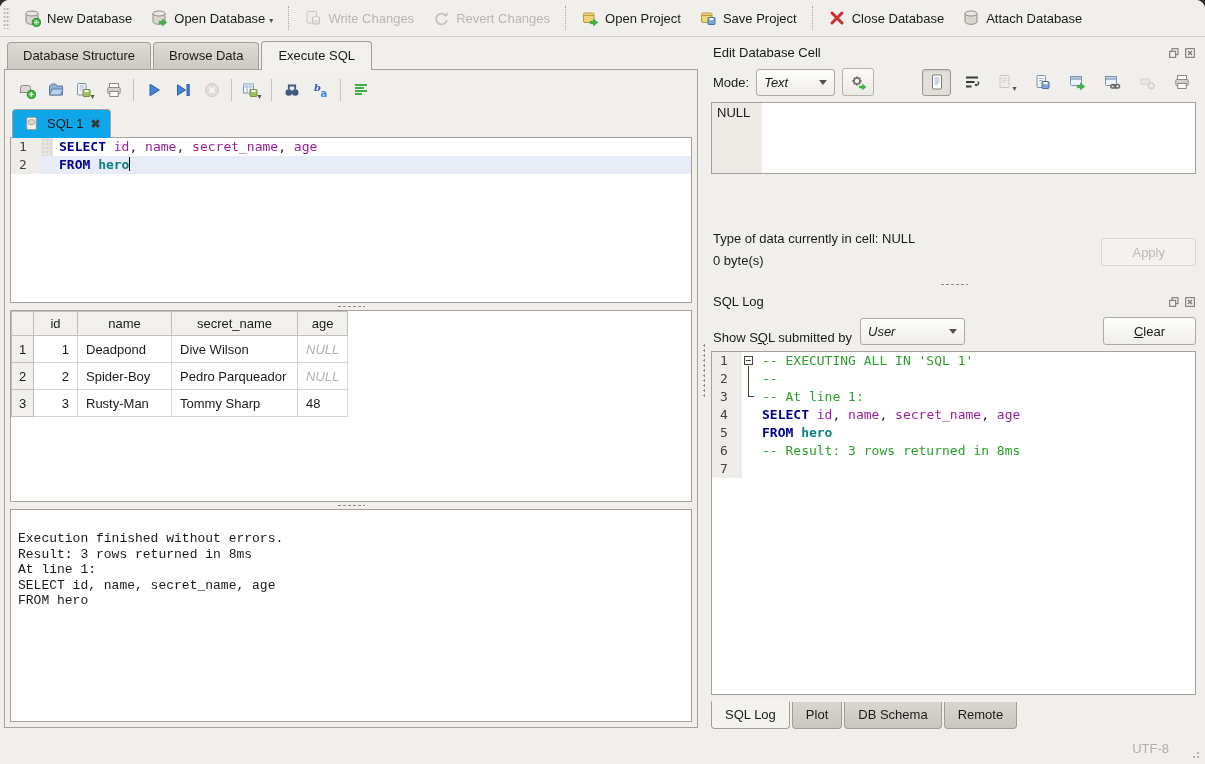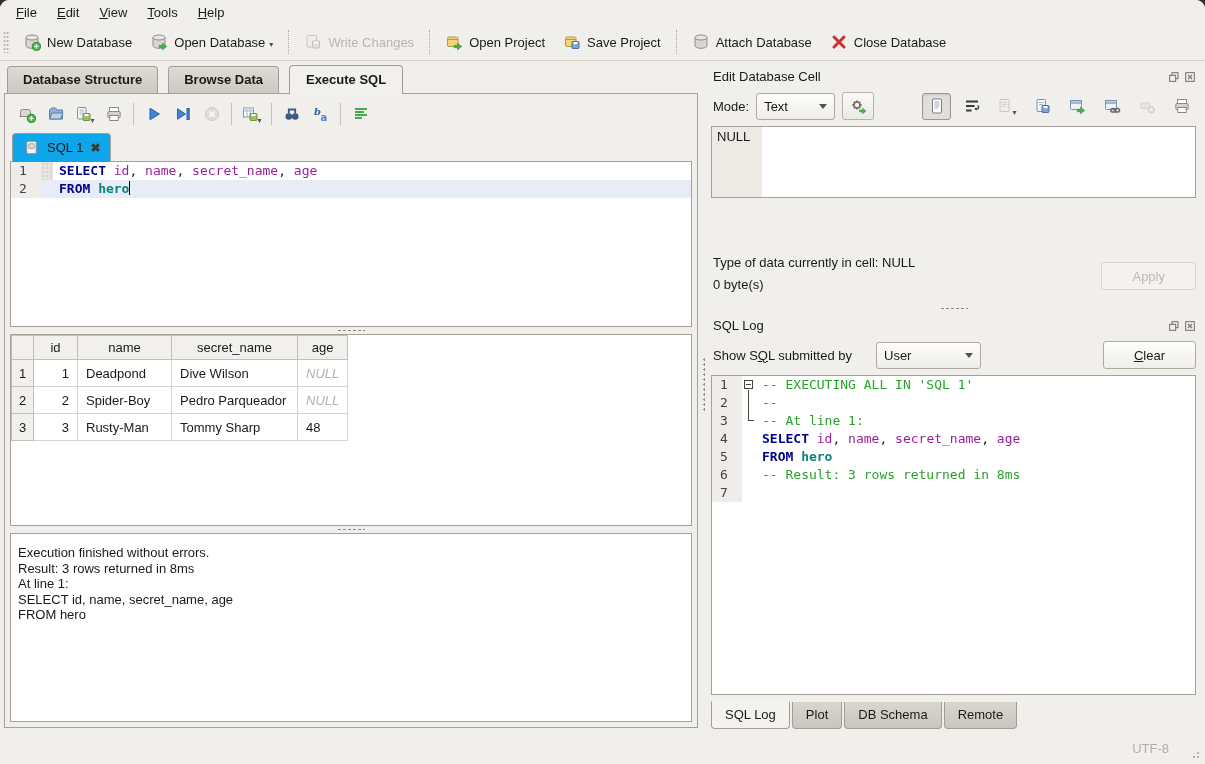--- a/index.html
+++ b/index.html
@@ -34,21 +34,21 @@
 
   
   .main { flex:1; display:flex; min-height:0; }
   .left { width:702px; flex:0 0 702px; display:flex; flex-direction:column; min-height:0; }
   .vsplit { width:4px; flex:0 0 4px; position:relative; }
   .vsplit::after { content:""; position:absolute; left:1px; top:44%; width:2px; height:56px; background-image:radial-gradient(#96928b 1px, transparent 1.1px); background-size:3px 5px; }
   .right { flex:1; display:flex; flex-direction:column; padding:4px 7px 0 3px; min-height:0; }
 
   
   .main-tabs { height:32px; flex:0 0 32px; display:flex; align-items:flex-end; padding-left:7px; }
-  .mtab { padding:5px 15px 6px; background:linear-gradient(#dedbd5,#ccc9c3); border:1px solid #a29e97; border-bottom:none; border-radius:4px 4px 0 0; margin-right:10px;font-weight:bold; }
+  .mtab { padding:5px 15px 6px; background:linear-gradient(#dedbd5,#ccc9c3); border:1px solid #a29e97; border-bottom:none; border-radius:4px 4px 0 0; margin-right:2px; }
   .mtab.active { background:#f2f0ed; padding:6px 16px 7px; margin-bottom:-1px; position:relative; z-index:2; }
 
   .content-frame { flex:1; border:1px solid #a5a19a; margin:0 4px 5px 4px; background:#f1efec; display:flex; flex-direction:column; padding:3px 5px 5px; min-height:0; }
 
   
   .sql-toolbar { height:34px; flex:0 0 34px; display:flex; align-items:center; padding:2px 2px; }
   .icon-btn { width:29px; height:27px; display:flex; align-items:center; justify-content:center; border-radius:3px; border:1px solid transparent; }
   .icon-btn.disabled svg { filter:grayscale(1) opacity(.45); }
   .icon-btn.selected { background:#e2dfda; border-color:#9d9992; box-shadow:inset 0 1px 2px rgba(0,0,0,.12); }
   .sql-sep { width:0; height:22px; border-left:1px solid #c6c2bc; margin:0 5px; }
@@ -78,44 +78,44 @@
   .results { height:192px; flex:0 0 192px; border:1px solid #a5a19a; background:#fff; overflow:hidden; padding:0; }
   table.grid { border-collapse:collapse; font-size:13px; }
   .grid th { font-weight:normal; background:#f2f0ec; border:1px solid #c2beb8; padding:3px 8px; height:24px; }
   .grid td { border:1px solid #d7d4ce; padding:3px 8px; height:27px; }
   .grid td.rowhdr { background:#f2f0ec; border:1px solid #c2beb8; text-align:center; min-width:22px; padding:3px 6px; }
   .grid td.num { text-align:right; min-width:38px; }
   .grid td.isnull { color:#b3b1ad; font-style:italic; }
   .grid th.c-id { min-width:44px; } .grid th.c-name { min-width:94px; } .grid th.c-secret { min-width:126px; } .grid th.c-age { min-width:46px; }
 
   
-  .output { flex:1; border:1px solid #a5a19a; background:#fff; font-family:Liberation Sans, sans-serif; font-size:13px; line-height:15.5px; padding:11px 7px; white-space:pre; overflow:hidden; }
+  .output { flex:1; border:1px solid #a5a19a; background:#fff; font-family:Liberation Mono, monospace; font-size:13px; line-height:15.5px; padding:21px 7px; white-space:pre; overflow:hidden; }
 
   
   .dock-title { height:23px; flex:0 0 23px; display:flex; align-items:center; justify-content:space-between; padding:0 2px 0 4px; }
   .dock-icons { display:flex; gap:4px; }
   .dock-icons svg { width:12px; height:12px; display:block; }
   .mode-row { height:36px; flex:0 0 36px; display:flex; align-items:center; gap:7px; padding:3px 2px 3px 4px; }
-  .qselect { height:27px; border:1px solid #aeaaa3; border-radius:3px; background:linear-gradient(#fdfdfc,#efede9); display:flex; align-items:center; justify-content:space-between; padding:0 7px; }
+  .qselect { height:27px; border:1px solid #aeaaa3; border-radius:3px; background:linear-gradient(#fdfdfc,#efede9); display:flex; align-items:center; justify-content:space-between; padding:0 7px;font-style:italic; }
   .qselect .sel-caret { width:0; height:0; border-left:4px solid transparent; border-right:4px solid transparent; border-top:5px solid #55524d; margin-left:10px; }
   .gear-btn { width:32px; height:28px; border:1px solid #b5b1ab; border-radius:3px; background:linear-gradient(#fbfaf8,#eceae5); display:flex; align-items:center; justify-content:center; }
   .cell-toolbar { margin-left:auto; display:flex; align-items:center; gap:6px; }
 
   .cell-editor { height:72px; flex:0 0 72px; border:1px solid #a5a19a; background:#fff; display:flex; margin:2px 2px 0 2px; }
   .null-strip { width:50px; flex:0 0 50px; background:#edeae5; padding:2px 0 0 5px; }
 
   .cell-info { flex:0 0 60px; display:flex; padding:10px 2px 2px 4px;margin-top:44px; }
   .info-left div { line-height:22px; }
   .btn { min-width:80px; height:28px; border:1px solid #aeaaa3; border-radius:3px; background:linear-gradient(#fefefd,#efede9); display:flex; align-items:center; justify-content:center; padding:0 30px; }
   .btn.disabled { border-color:#d9d6d0; background:#f4f2ee; color:#bcb9b3; }
   .apply-wrap { margin-left:auto; display:flex; align-items:center; }
 
   .dock-split { height:12px; flex:0 0 12px; display:flex; align-items:center; justify-content:center; }
 
-  .filter-row { height:38px; flex:0 0 38px; display:flex; align-items:center; gap:24px; padding:4px 2px 6px 4px; }
+  .filter-row { height:38px; flex:0 0 38px; display:flex; align-items:flex-end; gap:8px; padding:4px 2px 6px 4px; }
   .log-view { flex:1; border:1px solid #a5a19a; background:#fff; font-family:"DejaVu Sans Mono", monospace; font-size:13px; overflow:hidden; margin:0 2px 7px 2px; min-height:0; }
   .fold { width:14px; flex:0 0 14px; position:relative; }
   .fold-box { position:absolute; left:2px; top:4px; width:9px; height:9px; border:1px solid #46443f; background:#fff; }
   .fold-box::before { content:""; position:absolute; left:1px; right:1px; top:3px; border-top:1px solid #46443f; }
   .fold-stem-below { position:absolute; left:6px; top:14px; bottom:0; border-left:1px solid #46443f; }
   .fold-mid { position:absolute; left:6px; top:0; bottom:0; border-left:1px solid #46443f; }
   .fold-end { position:absolute; left:6px; top:0; height:9px; width:6px; border-left:1px solid #46443f; border-bottom:1px solid #46443f; }
 
   .bottom-tabs { height:31px; flex:0 0 31px; display:flex; align-items:flex-start; padding-left:2px; gap:2px; }
   .btab { padding:5px 13px 6px; background:linear-gradient(#d9d6d0,#c9c6c0); border:1px solid #a29e97; border-top:none; border-radius:0 0 4px 4px; }
@@ -124,27 +124,20 @@
   
   .statusbar { height:31px; flex:0 0 31px; display:flex; align-items:center; justify-content:flex-end; padding-right:36px; color:#b2afa9; position:relative; }
   .grip { position:absolute; right:4px; bottom:4px; width:13px; height:13px; background-image:radial-gradient(#b5b1ab 1px, transparent 1.2px); background-size:4px 4px; clip-path:polygon(100% 0, 100% 100%, 0 100%); }
 </style>
 </head>
 <body>
 
 <div class="window">
 
 
-  <div class="menubar">
-      <span class="menu-item"><span class="accel">F</span>ile</span>
-      <span class="menu-item"><span class="accel">E</span>dit</span>
-      <span class="menu-item"><span class="accel">V</span>iew</span>
-      <span class="menu-item"><span class="accel">T</span>ools</span>
-      <span class="menu-item"><span class="accel">H</span>elp</span>
-    </div>
 
   <div class="toolbar">
     <span class="tb-handle"></span>
   <div class="tb-btn">
         <span class="ico">
           <svg viewBox="0 0 18 18">
             <path d="M3 4.5v8.2c0 1.5 2.7 2.6 6 2.6s6-1.1 6-2.6V4.5" fill="#d9d5cf" stroke="#8f8b84"></path>
             <ellipse cx="9" cy="4.5" rx="6" ry="2.5" fill="#eae7e2" stroke="#8f8b84"></ellipse>
             <circle cx="13.4" cy="13.4" r="4.1" fill="#45b649" stroke="#2e8b33"></circle>
             <path d="M13.4 11.2v4.4M11.2 13.4h4.4" stroke="#fff" stroke-width="1.4"></path>
@@ -167,20 +160,29 @@
       <div class="tb-btn disabled">
         <span class="ico">
           <svg viewBox="0 0 18 18">
             <rect x="3" y="2.5" width="9.5" height="11.5" rx="1" fill="#eceae6" stroke="#9a968f"></rect>
             <rect x="8.5" y="8" width="7" height="7" rx="1" fill="#cfccc6" stroke="#8f8b84"></rect>
             <rect x="10" y="8.5" width="4" height="2.2" fill="#fff"></rect>
           </svg>
         </span>
         <span>Write Changes</span>
       </div>
+      <div class="tb-btn disabled">
+        <span class="ico">
+          <svg viewBox="0 0 18 18">
+            <path d="M14 7a5.4 5.4 0 1 0 .8 4" fill="none" stroke="#8f8b84" stroke-width="1.8"></path>
+            <path d="M15.5 2.8v4.4h-4.4z" fill="#8f8b84"></path>
+          </svg>
+        </span>
+        <span>Revert Changes</span>
+      </div>
       <span class="tb-sep"></span>
       <div class="tb-btn">
         <span class="ico">
           <svg viewBox="0 0 18 18">
             <rect x="2.5" y="4" width="10.5" height="9.5" rx="1.5" fill="#f0d678" stroke="#b39a40"></rect>
             <path d="M2.5 6.5h10.5" stroke="#b39a40"></path>
             <path d="M9.3 12.3h3.2v-2.1l4.2 3.3-4.2 3.3v-2.1H9.3z" fill="#45b649" stroke="#2e8b33" stroke-width=".6"></path>
           </svg>
         </span>
         <span>Open Project</span>
@@ -193,33 +195,33 @@
             <rect x="9" y="8.5" width="7" height="7" rx="1" fill="#7ea6d8" stroke="#4a6f9e"></rect>
             <rect x="10.5" y="9" width="4" height="2.2" fill="#fff"></rect>
           </svg>
         </span>
         <span>Save Project</span>
       </div>
       <span class="tb-sep"></span>
       <div class="tb-btn">
         <span class="ico">
           <svg viewBox="0 0 18 18">
+            <path d="M4 4l10 10M14 4L4 14" stroke="#cd2f2f" stroke-width="3" stroke-linecap="round"></path>
+          </svg>
+        </span>
+        <span>Close Database</span>
+      </div>
+      <div class="tb-btn">
+        <span class="ico">
+          <svg viewBox="0 0 18 18">
             <path d="M3 4.5v8.2c0 1.5 2.7 2.6 6 2.6s6-1.1 6-2.6V4.5" fill="#d9d5cf" stroke="#8f8b84"></path>
             <ellipse cx="9" cy="4.5" rx="6" ry="2.5" fill="#eae7e2" stroke="#8f8b84"></ellipse>
           </svg>
         </span>
         <span>Attach Database</span>
-      </div>
-      <div class="tb-btn">
-        <span class="ico">
-          <svg viewBox="0 0 18 18">
-            <path d="M4 4l10 10M14 4L4 14" stroke="#cd2f2f" stroke-width="3" stroke-linecap="round"></path>
-          </svg>
-        </span>
-        <span>Close Database</span>
       </div>
     </div>
 
   <div class="main">
 
     <div class="left">
       <div class="main-tabs">
           <div class="mtab">Database Structure</div>
           <div class="mtab">Browse Data</div>
           <div class="mtab active">Execute SQL</div>

